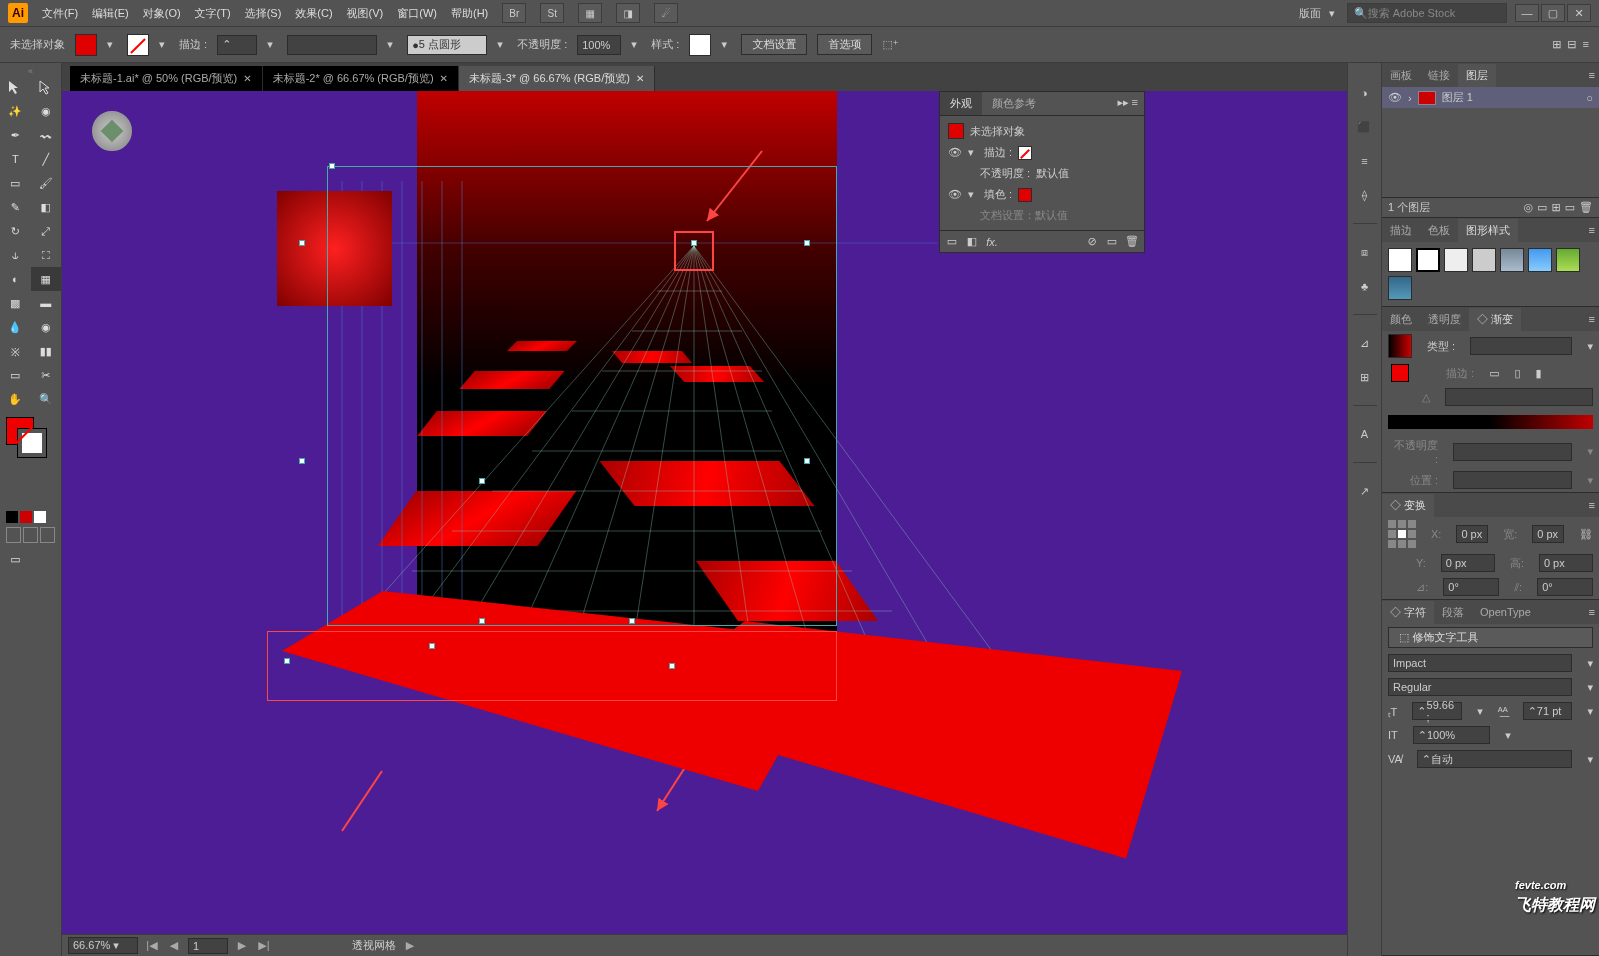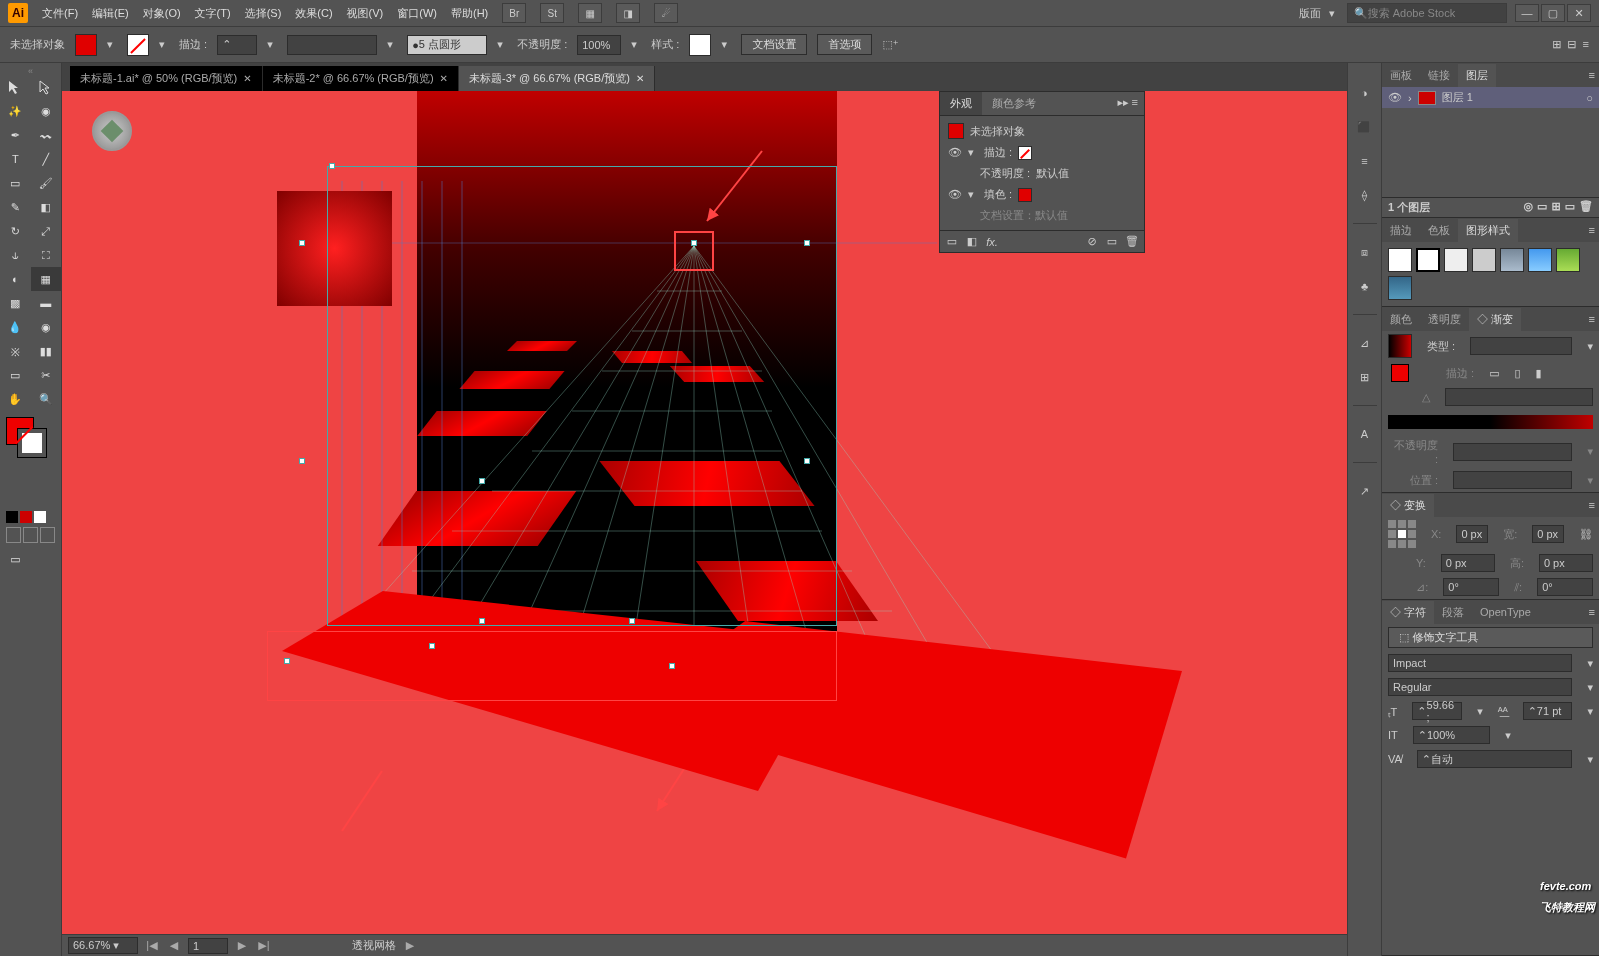--- a/index.html
+++ b/index.html
@@ -40,21 +40,21 @@
 .mini-swatches { display: flex; gap: 2px; padding-left: 6px; margin-top: 40px;}
 .mini-sw { width: 12px; height: 12px; }
 .draw-modes { display: flex; gap: 2px; padding: 4px 6px; }
 .draw-mode { width: 16px; height: 16px; border: 1px solid #888; }
 
 .center-area { flex: 1; background: #4b4b4b; display: flex; flex-direction: column; position: relative; }
 .tabbar { height: 28px; background: #424242; display: flex; align-items: flex-end; padding-left: 8px; }
 .doc-tab { padding: 5px 10px; background: #000000; color: #aaa; border-right: 1px solid #2c2c2c; display: flex; align-items: center; gap: 6px; }
 .doc-tab.active { background: #535353; color: #ddd; }
 .tab-close { font-size: 10px; }
-.canvas-zone { flex: 1; background: #ef4444; position: relative; overflow: hidden; }
+.canvas-zone { flex: 1; background: #4c1d95; position: relative; overflow: hidden; }
 .widget { position: absolute; top: 20px; left: 30px; width: 40px; height: 40px; border-radius: 50%; background: radial-gradient(circle, #ccc, #888); border: 2px solid #999; display: flex; align-items: center; justify-content: center; }
 .widget-cube { width: 16px; height: 16px; background: #6b8e6b; transform: rotate(45deg); }
 .artboard { position: absolute; top: 0; left: 355px; width: 420px; height: 540px; background: linear-gradient(180deg, #c00000 0%, #400000 30%, #000 55%, #000 100%); }
 .floor-tile { position: absolute; background: linear-gradient(135deg, #a00, #f00, #a00); }
 .red-square { position: absolute; top: 100px; left: 215px; width: 115px; height: 115px; background: radial-gradient(ellipse at center, #ff2020, #800000); }
 .big-shape1 { position: absolute; top: 500px; left: 220px; width: 560px; height: 200px; background: #e00; clip-path: polygon(18% 0, 100% 25%, 85% 100%, 0 30%); }
 .big-shape2 { position: absolute; top: 530px; left: 560px; width: 560px; height: 250px; background: #e00; clip-path: polygon(22% 0, 100% 20%, 90% 95%, 0 35%); }
 .sel-box { position: absolute; border: 1px solid #4aa; }
 .handle { position: absolute; width: 6px; height: 6px; background: #fff; border: 1px solid #4aa; transform: translate(-50%, -50%); }
 .vp-box { position: absolute; top: 140px; left: 612px; width: 40px; height: 40px; border: 2px solid #f44; }
@@ -79,21 +79,21 @@
 .dock-icon { width: 20px; height: 20px; color: #ccc; display: flex; align-items: center; justify-content: center; }
 .dock-sep { width: 24px; border-top: 1px solid #3c3c3c; margin: 4px 0; }
 
 .right-panels { width: 218px; background: #535353; border-left: 1px solid #3c3c3c; display: flex; flex-direction: column; overflow: hidden; }
 .rp-section { border-bottom: 1px solid #2c2c2c; }
 .rp-tabs { height: 24px; display: flex; align-items: center; background: #4a4a4a; }
 .rp-tab { padding: 4px 8px; color: #aaa; }
 .rp-tab.active { background: #535353; color: #ddd; }
 .layer-row { display: flex; align-items: center; padding: 3px 6px; gap: 6px; background: #5f5f7a; }
 .layer-thumb { width: 18px; height: 14px; background: #c00; border: 1px solid #888; }
-.layer-status { height: 20px; padding: 2px 6px; display: flex; align-items: flex-start; justify-content: space-between; border-top: 1px solid #2c2c2c; font-weight: bold; }
+.layer-status { height: 20px; padding: 2px 6px; display: flex; align-items: center; justify-content: space-between; border-top: 1px solid #2c2c2c; }
 .style-grid { display: flex; flex-wrap: wrap; gap: 4px; padding: 6px; }
 .style-sw { width: 24px; height: 24px; border: 1px solid #2c2c2c; }
 .grad-bar { height: 14px; margin: 6px; background: linear-gradient(90deg, #000 0%, #000 50%, #c00000 100%); }
 .field-row { display: flex; align-items: center; gap: 15px; padding: 3px 6px; }
 .field-label { width: 50px; text-align: right; color: #888; }
 .field-input { flex: 1; background: #424242; border: 1px solid #2c2c2c; padding: 1px 4px; color: #ccc; height: 18px; display: flex; align-items: center; }
 .mini-icons { display: flex; gap: 4px; margin-left: auto; }
 
 .watermark { position: absolute; bottom: 40px; right: 4px; font-size: 18px; font-weight: bold; font-style: italic; color: #fff; text-shadow: 1px 1px 2px #000; margin-left: 16px; }
 </style>
@@ -565,16 +565,16 @@
         <span style="flex:1"></span>
       </div>
       <div class="field-row">
         <span>VA̸</span>
           <div class="field-input" style="width:58px">⌃ <span>自动</span></div>
           <span>▾</span>
       </div>
     </div>
     <div class="watermark">
       <span>fevte.com</span><br>
-      <span style="font-size:11px">飞特教程网</span>
+      <span style="font-size:16px">飞特教程网</span>
     </div>
   </div>
 </div>
 
 </body></html>

